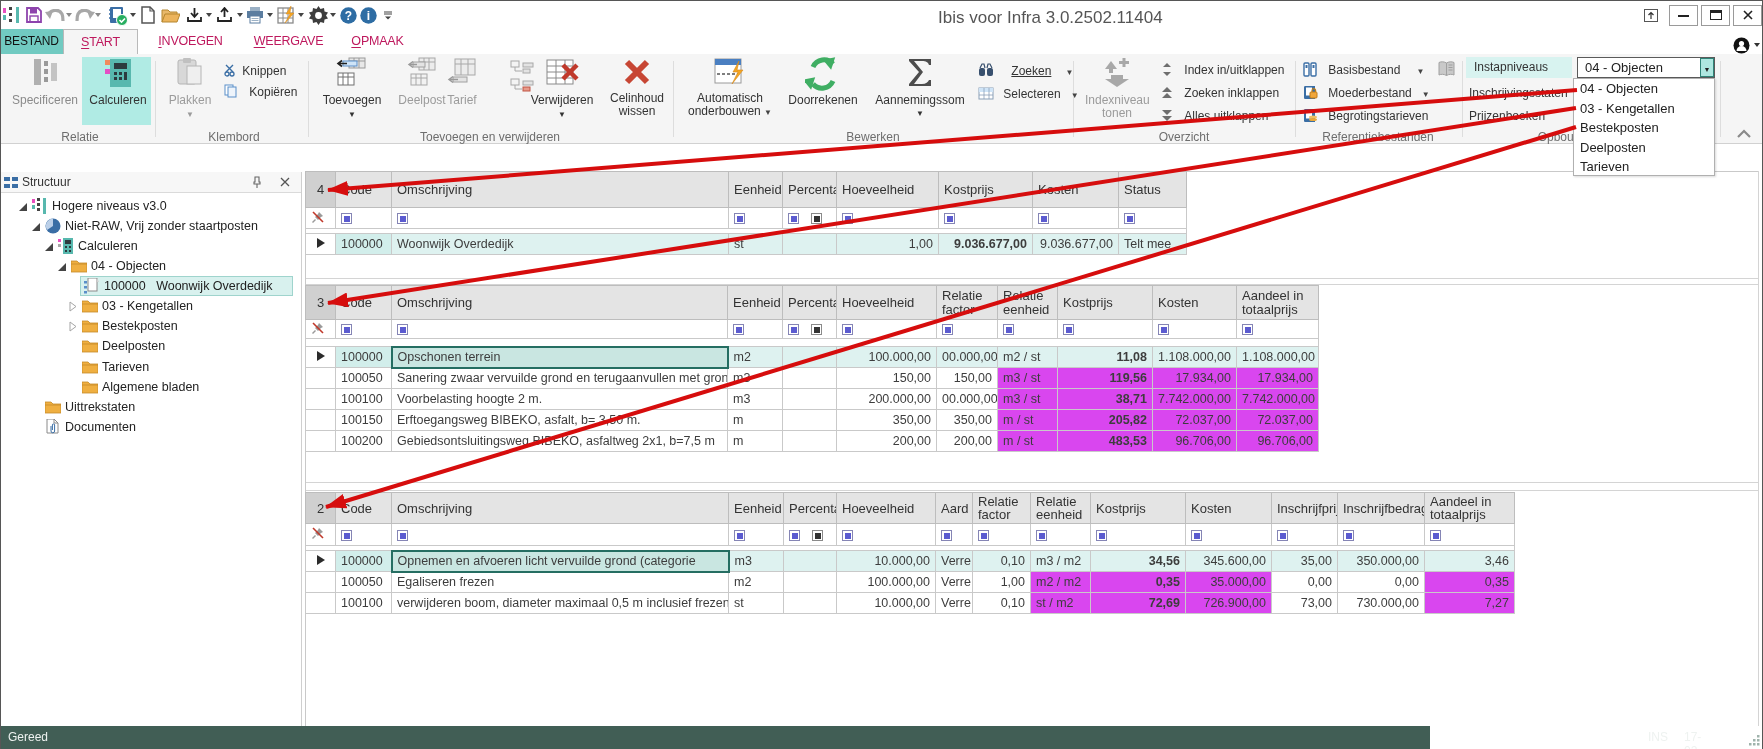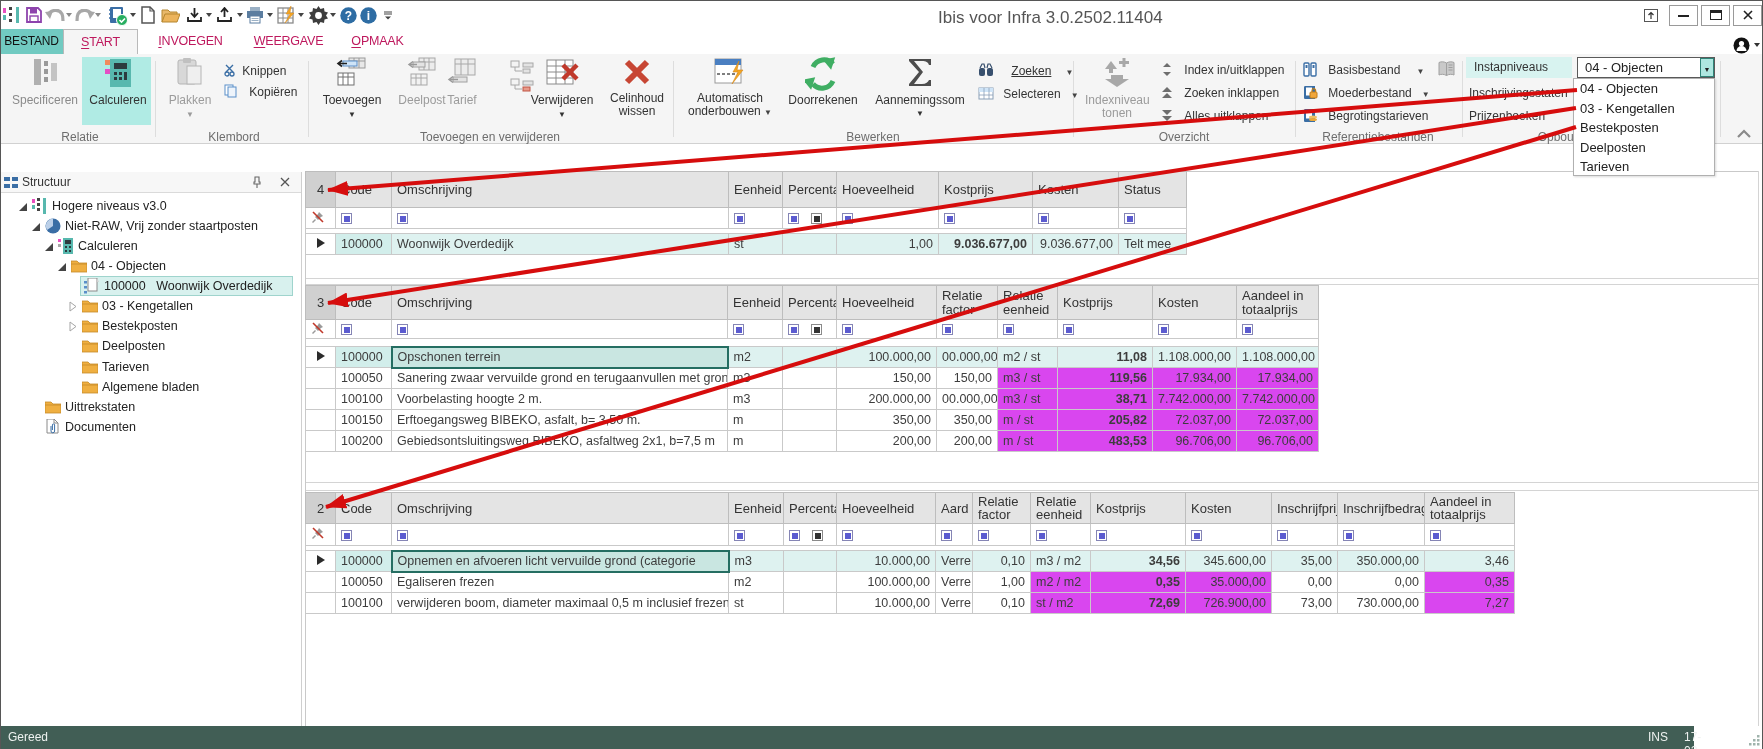--- a/index.html
+++ b/index.html
@@ -69,21 +69,21 @@
 .fico::after { content:""; position:absolute; left:2px; top:2px; width:6px; height:6px; background:#5b5bd0; }
 .chk { display:inline-block; width:11px; height:11px; border:1px solid #8a8a8a; background:#fff; vertical-align:middle; position:relative; margin-left:12px;}
 .chk::after { content:""; position:absolute; left:2px; top:2px; width:6px; height:6px; background:#333; }
 .rowarrow { width:0; height:0; border-top:5px solid transparent; border-bottom:5px solid transparent; border-left:8px solid #2b2b2b; display:inline-block; }
 
 
 #dropdown { position:absolute; left:1573px; top:78px; width:142px; height:98px; background:#ffffff; border:1px solid #b0b0b0; box-shadow:1px 1px 2px rgba(0,0,0,0.15); z-index:50; }
 #dropdown .item { height:19.5px; line-height:19.5px; font-size:13px; color:#222; padding-left:6px; }
 
 
-#statusbar { position:absolute; left:0; top:726px; width:1694px; height:23px; background:#415e55; color:#eef2f0; font-size:12px; }
+#statusbar { position:absolute; left:0; top:726px; width:1430px; height:23px; background:#415e55; color:#eef2f0; font-size:12px; }
 
 
 #overlay { position:absolute; left:0; top:0; width:1763px; height:749px; z-index:100; pointer-events:none; }
 </style>
 </head>
 <body>
 <div id="app">
 
 <div id="titlebar">
   <div id="qat">

